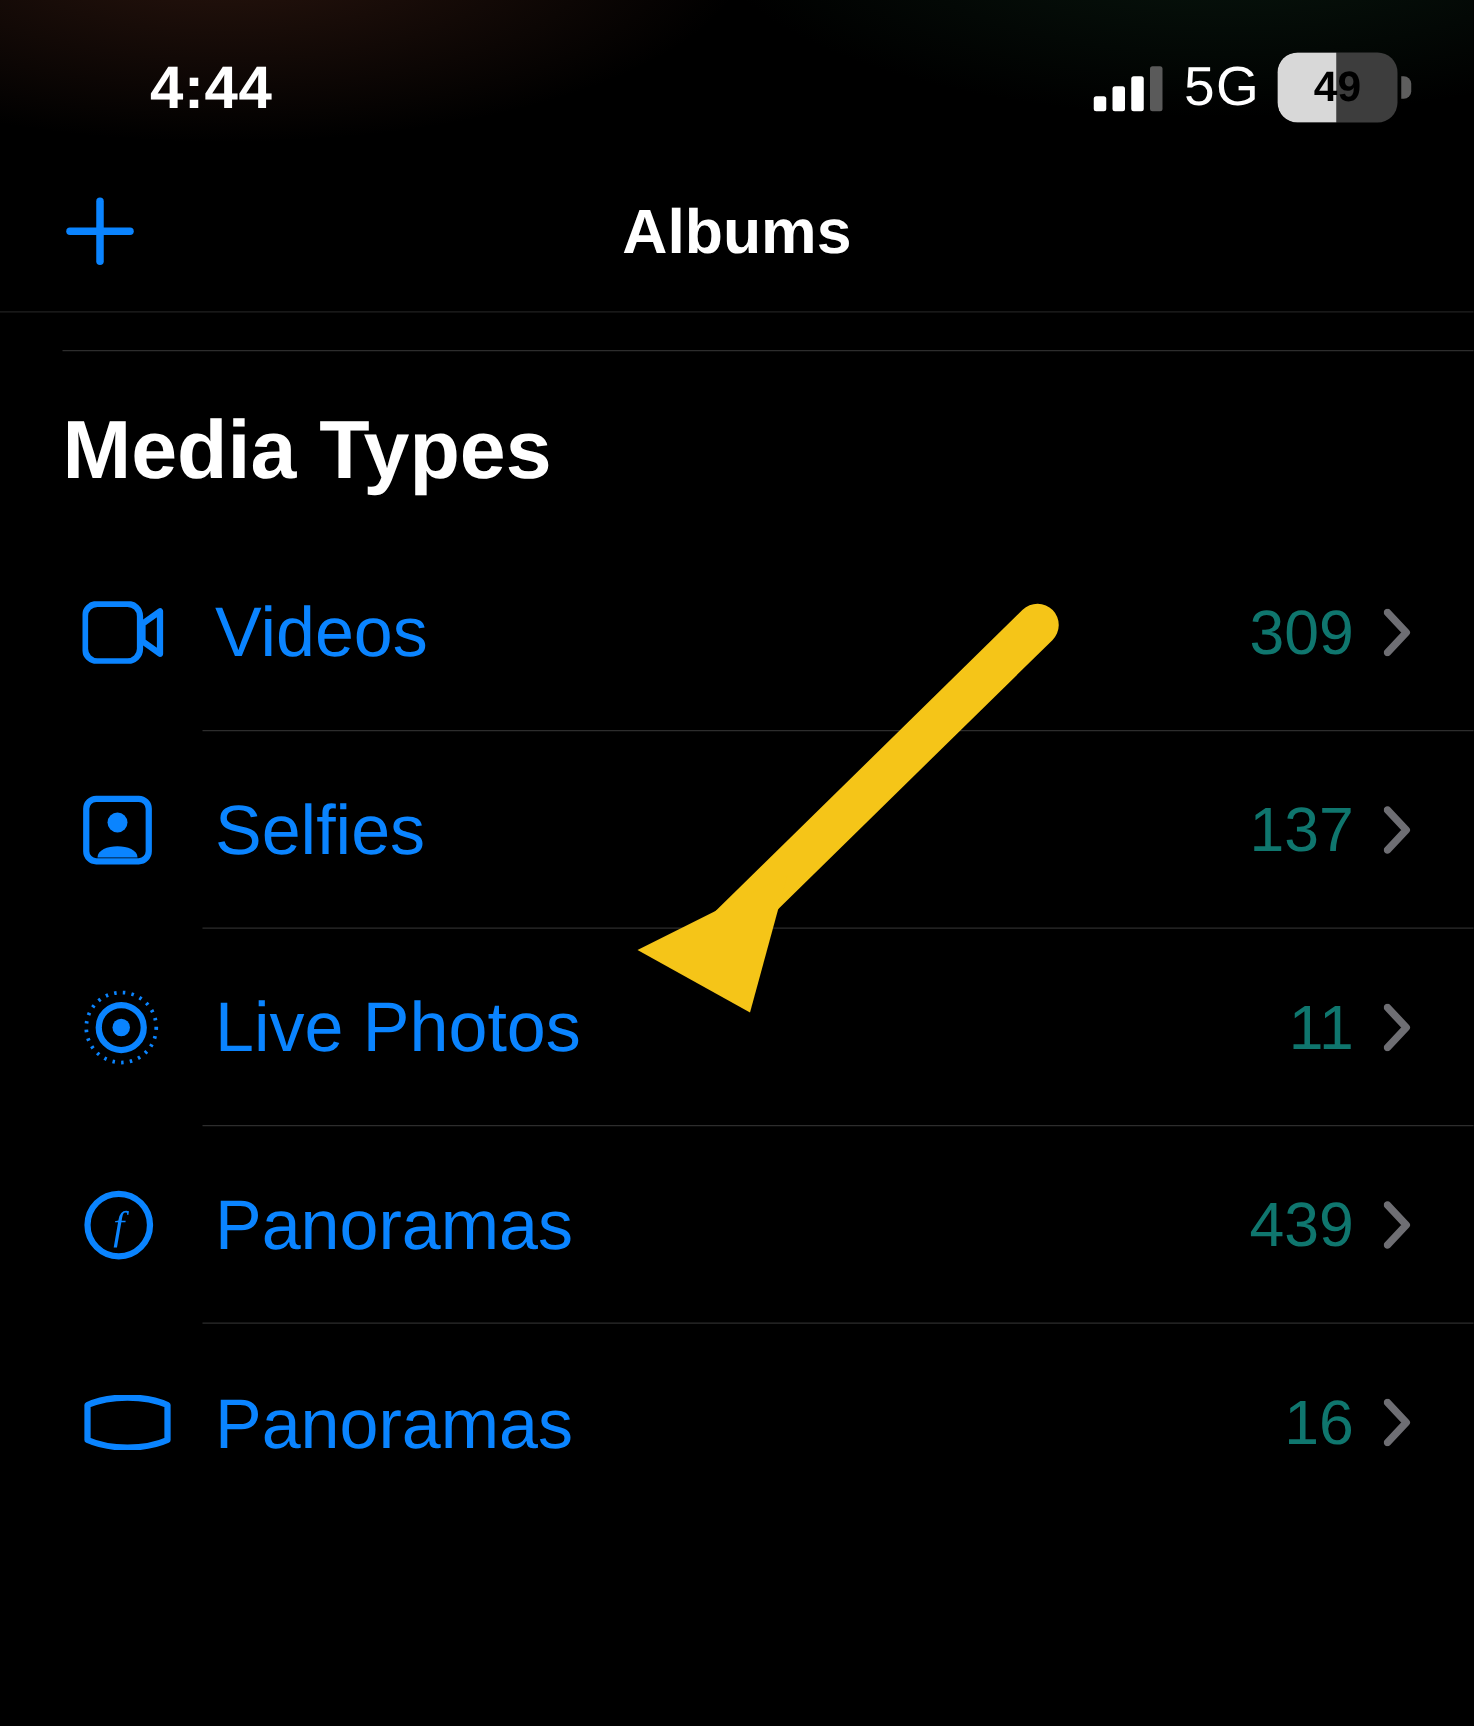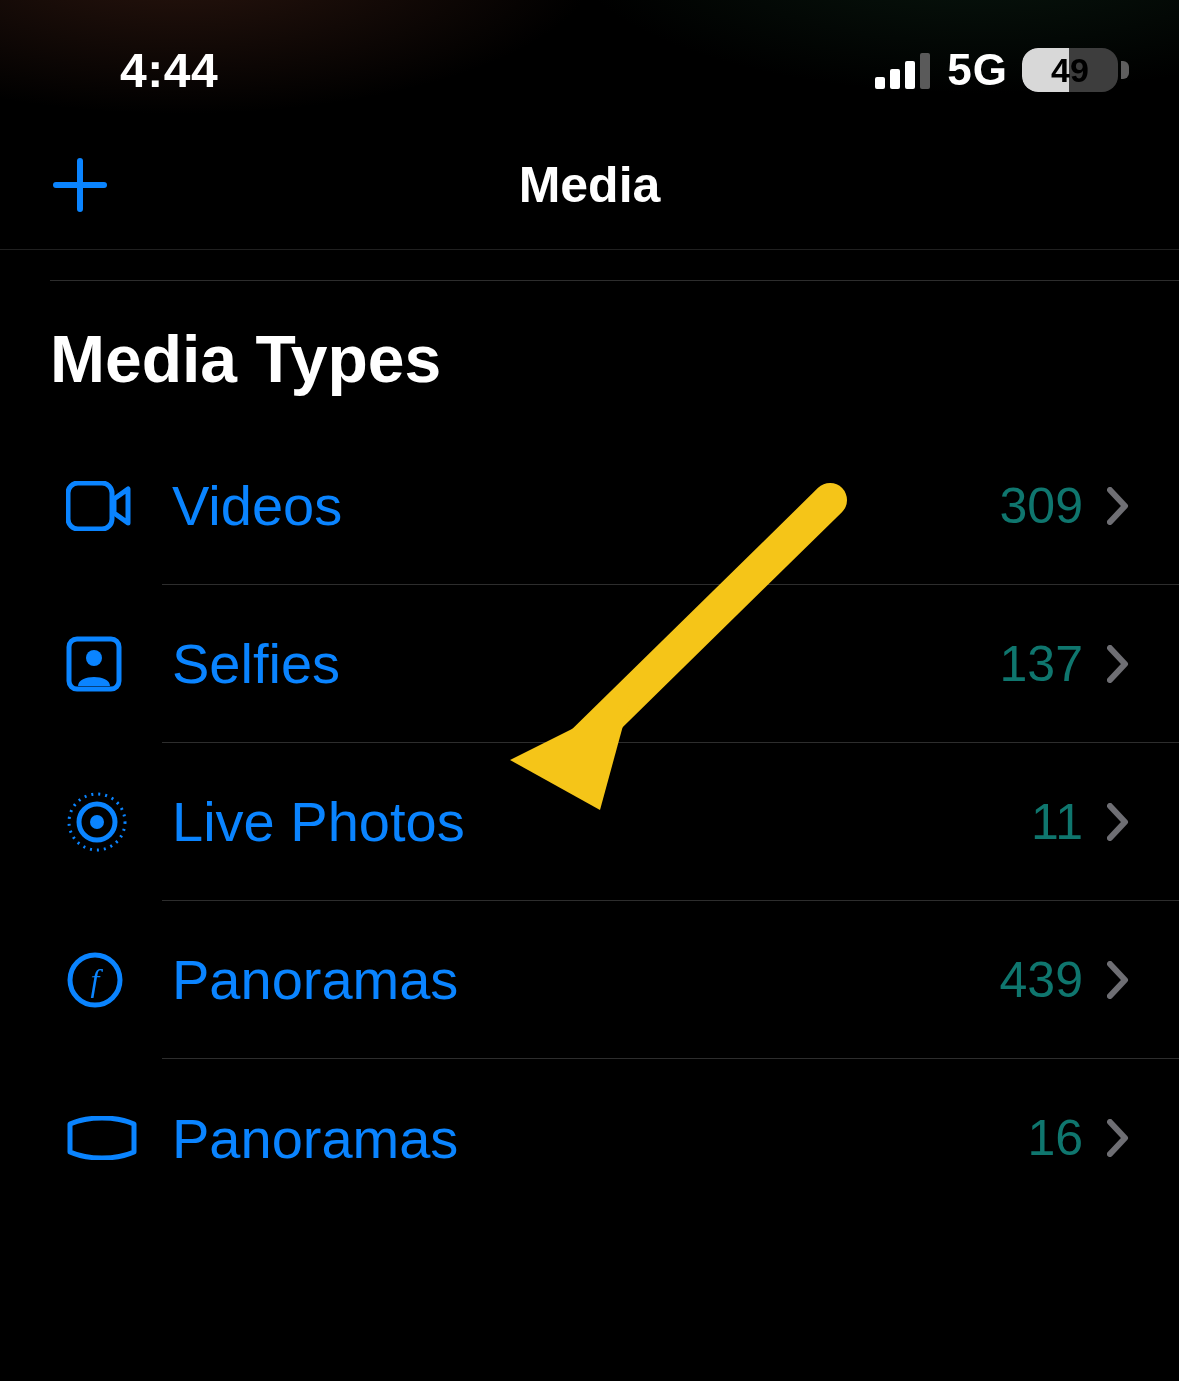--- a/index.html
+++ b/index.html
@@ -39,36 +39,36 @@
       font-weight: 600;
       letter-spacing: 0.5px;
     }
     .status-right {
       display: flex;
       align-items: center;
       gap: 14px;
     }
     .status-5g {
       font-size: 44px;
-      font-weight: 700;
+      font-weight: 400;
       letter-spacing: 1px;
     }
     .signal-icon { width: 58px; height: 38px; display:flex; align-items:flex-end; gap:5px;}
     .signal-icon span{ width:10px; background:#fff; border-radius:2px;}
     .signal-icon span:nth-child(1){height:12px;}
     .signal-icon span:nth-child(2){height:20px;}
     .signal-icon span:nth-child(3){height:28px;}
     .signal-icon span:nth-child(4){height:36px; background:#5a5a5a;}
 
     .battery {
       display:flex; align-items:center;
     }
     .battery-body{
       position:relative;
-      width:96px; height:44px;
+      width:96px; height:56px;
       border-radius:16px;
       background:#3d3d3d;
       overflow:hidden;
     }
     .battery-fill{
       position:absolute; left:0; top:0; bottom:0;
       width:49%;
       background:#d8d8d8;
       border-radius:16px 0 0 16px;
     }
@@ -207,21 +207,21 @@
   </div>
 </div>
 
 <div class="nav-bar">
   <div class="add-btn">
     <svg width="60" height="60" viewBox="0 0 60 60">
       <line x1="30" y1="6" x2="30" y2="54" stroke="#0a84ff" stroke-width="6" stroke-linecap="round"></line>
       <line x1="6" y1="30" x2="54" y2="30" stroke="#0a84ff" stroke-width="6" stroke-linecap="round"></line>
     </svg>
   </div>
-  <div class="nav-title">Media</div>
+  <div class="nav-title">Albums</div>
 </div>
 
 <div class="divider-top"></div>
 
 <div class="section-header">Media Types</div>
 
 <div class="list">
 
   <div class="row">
     <div class="row-icon">

